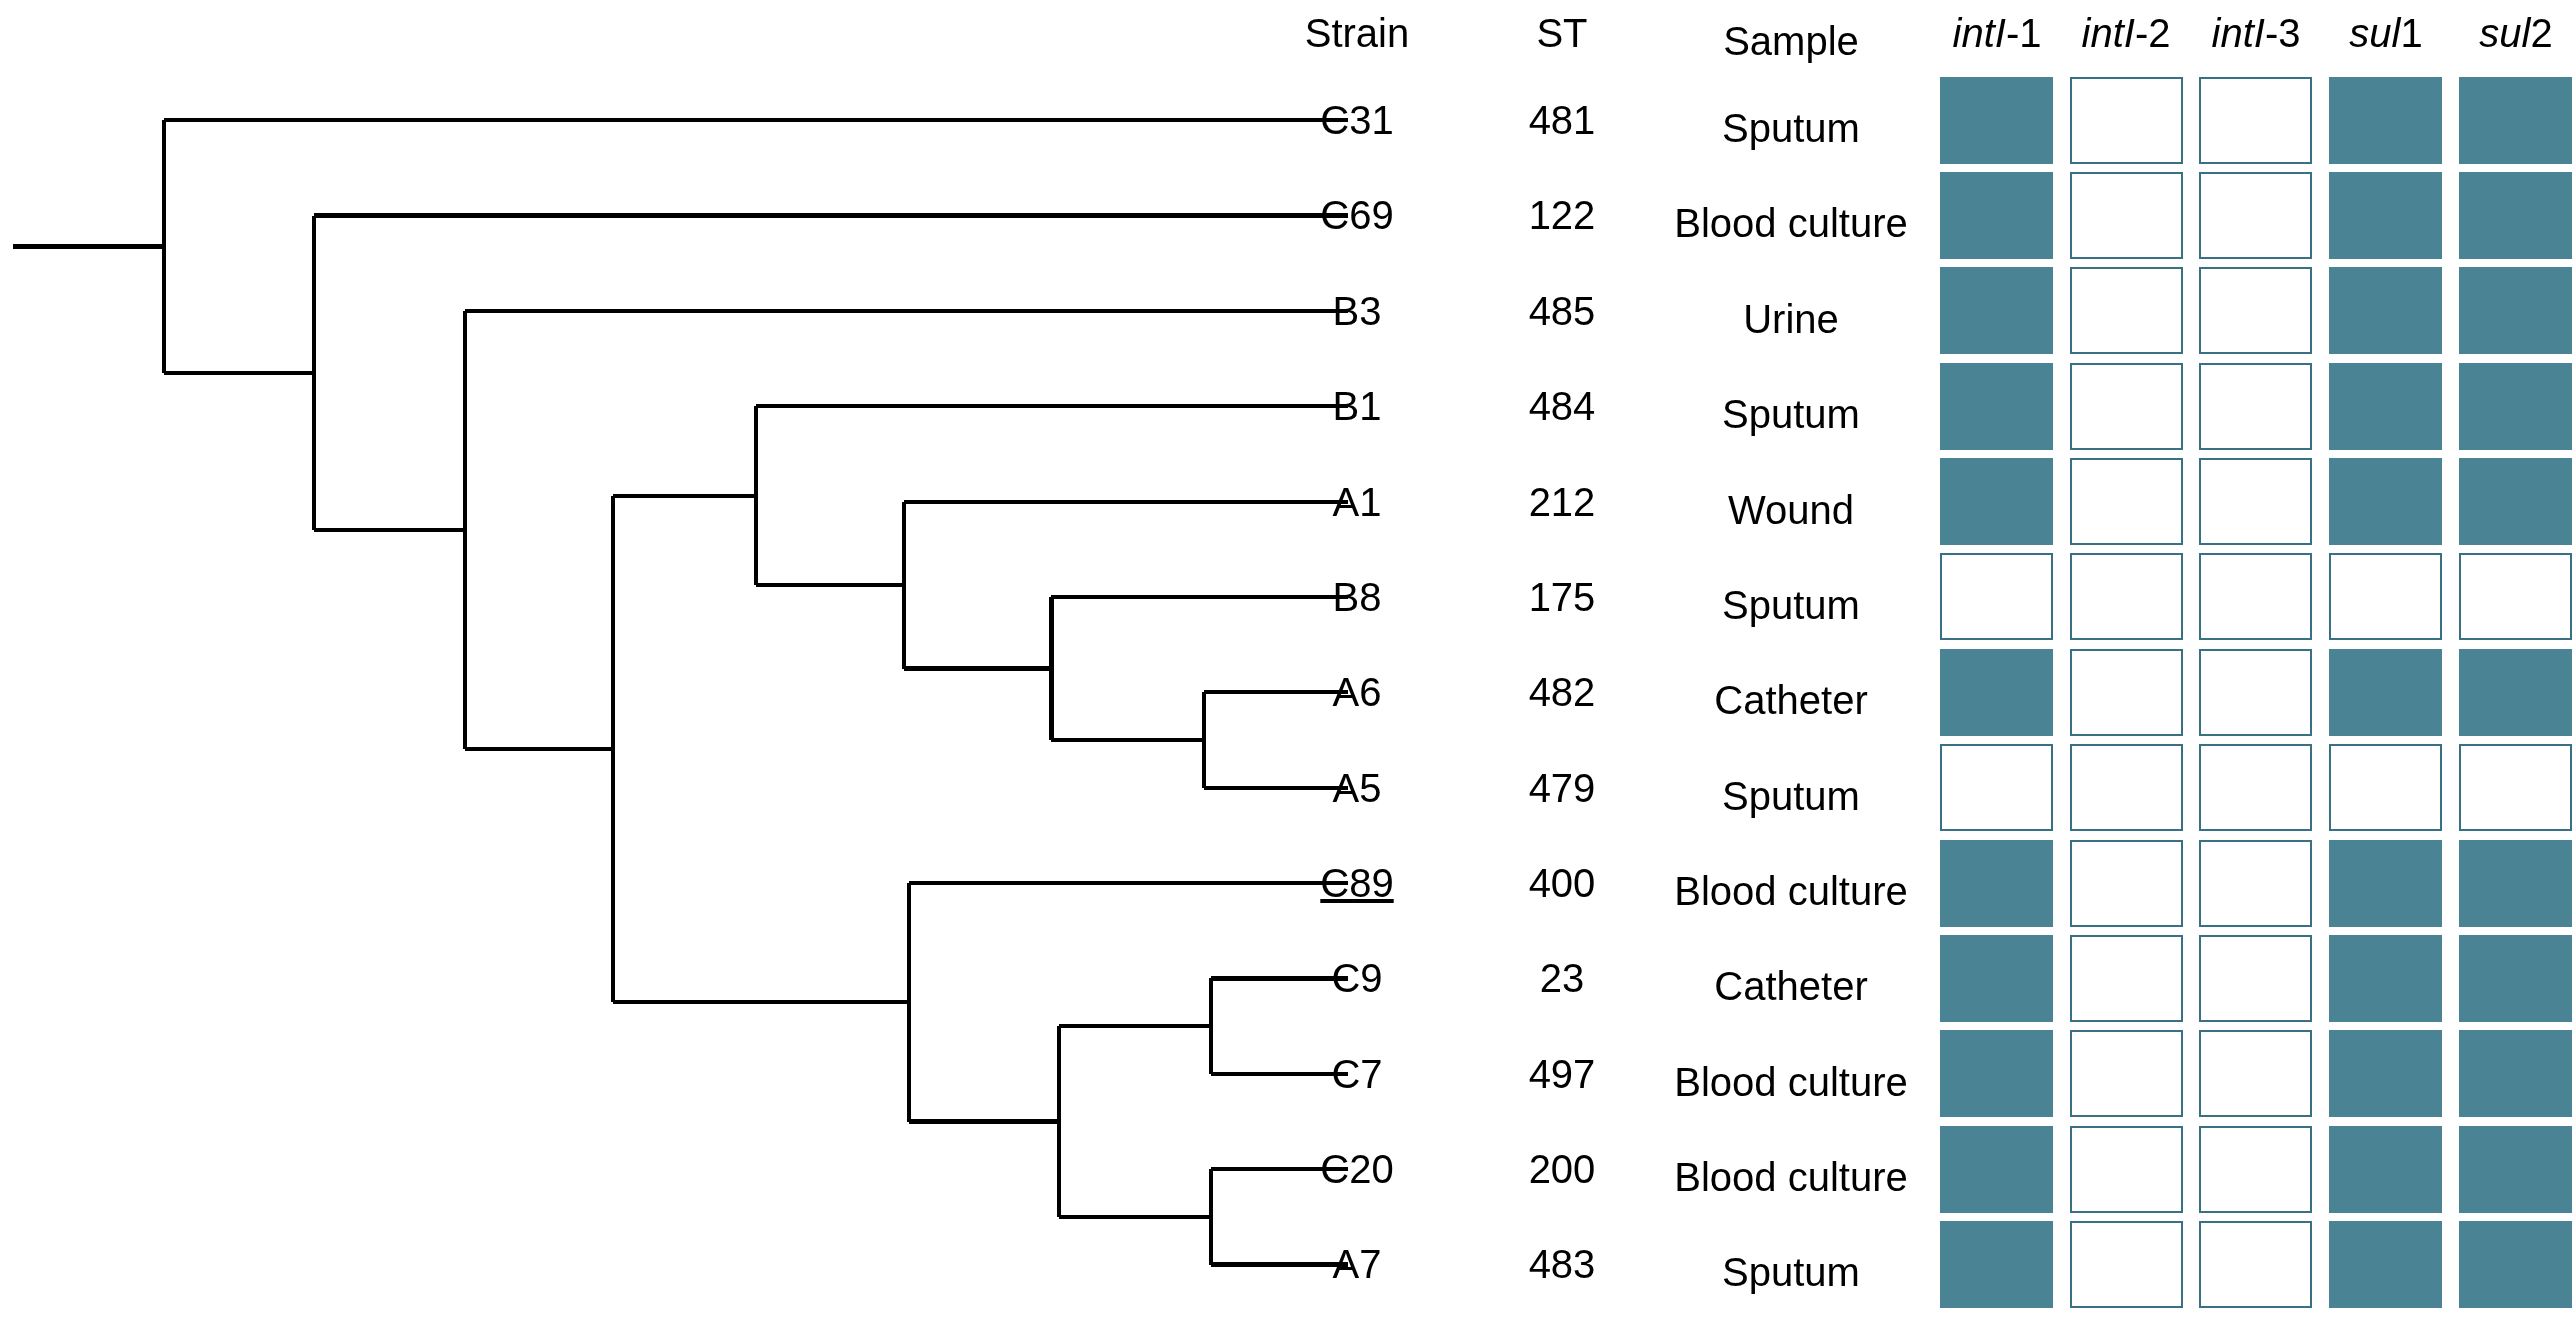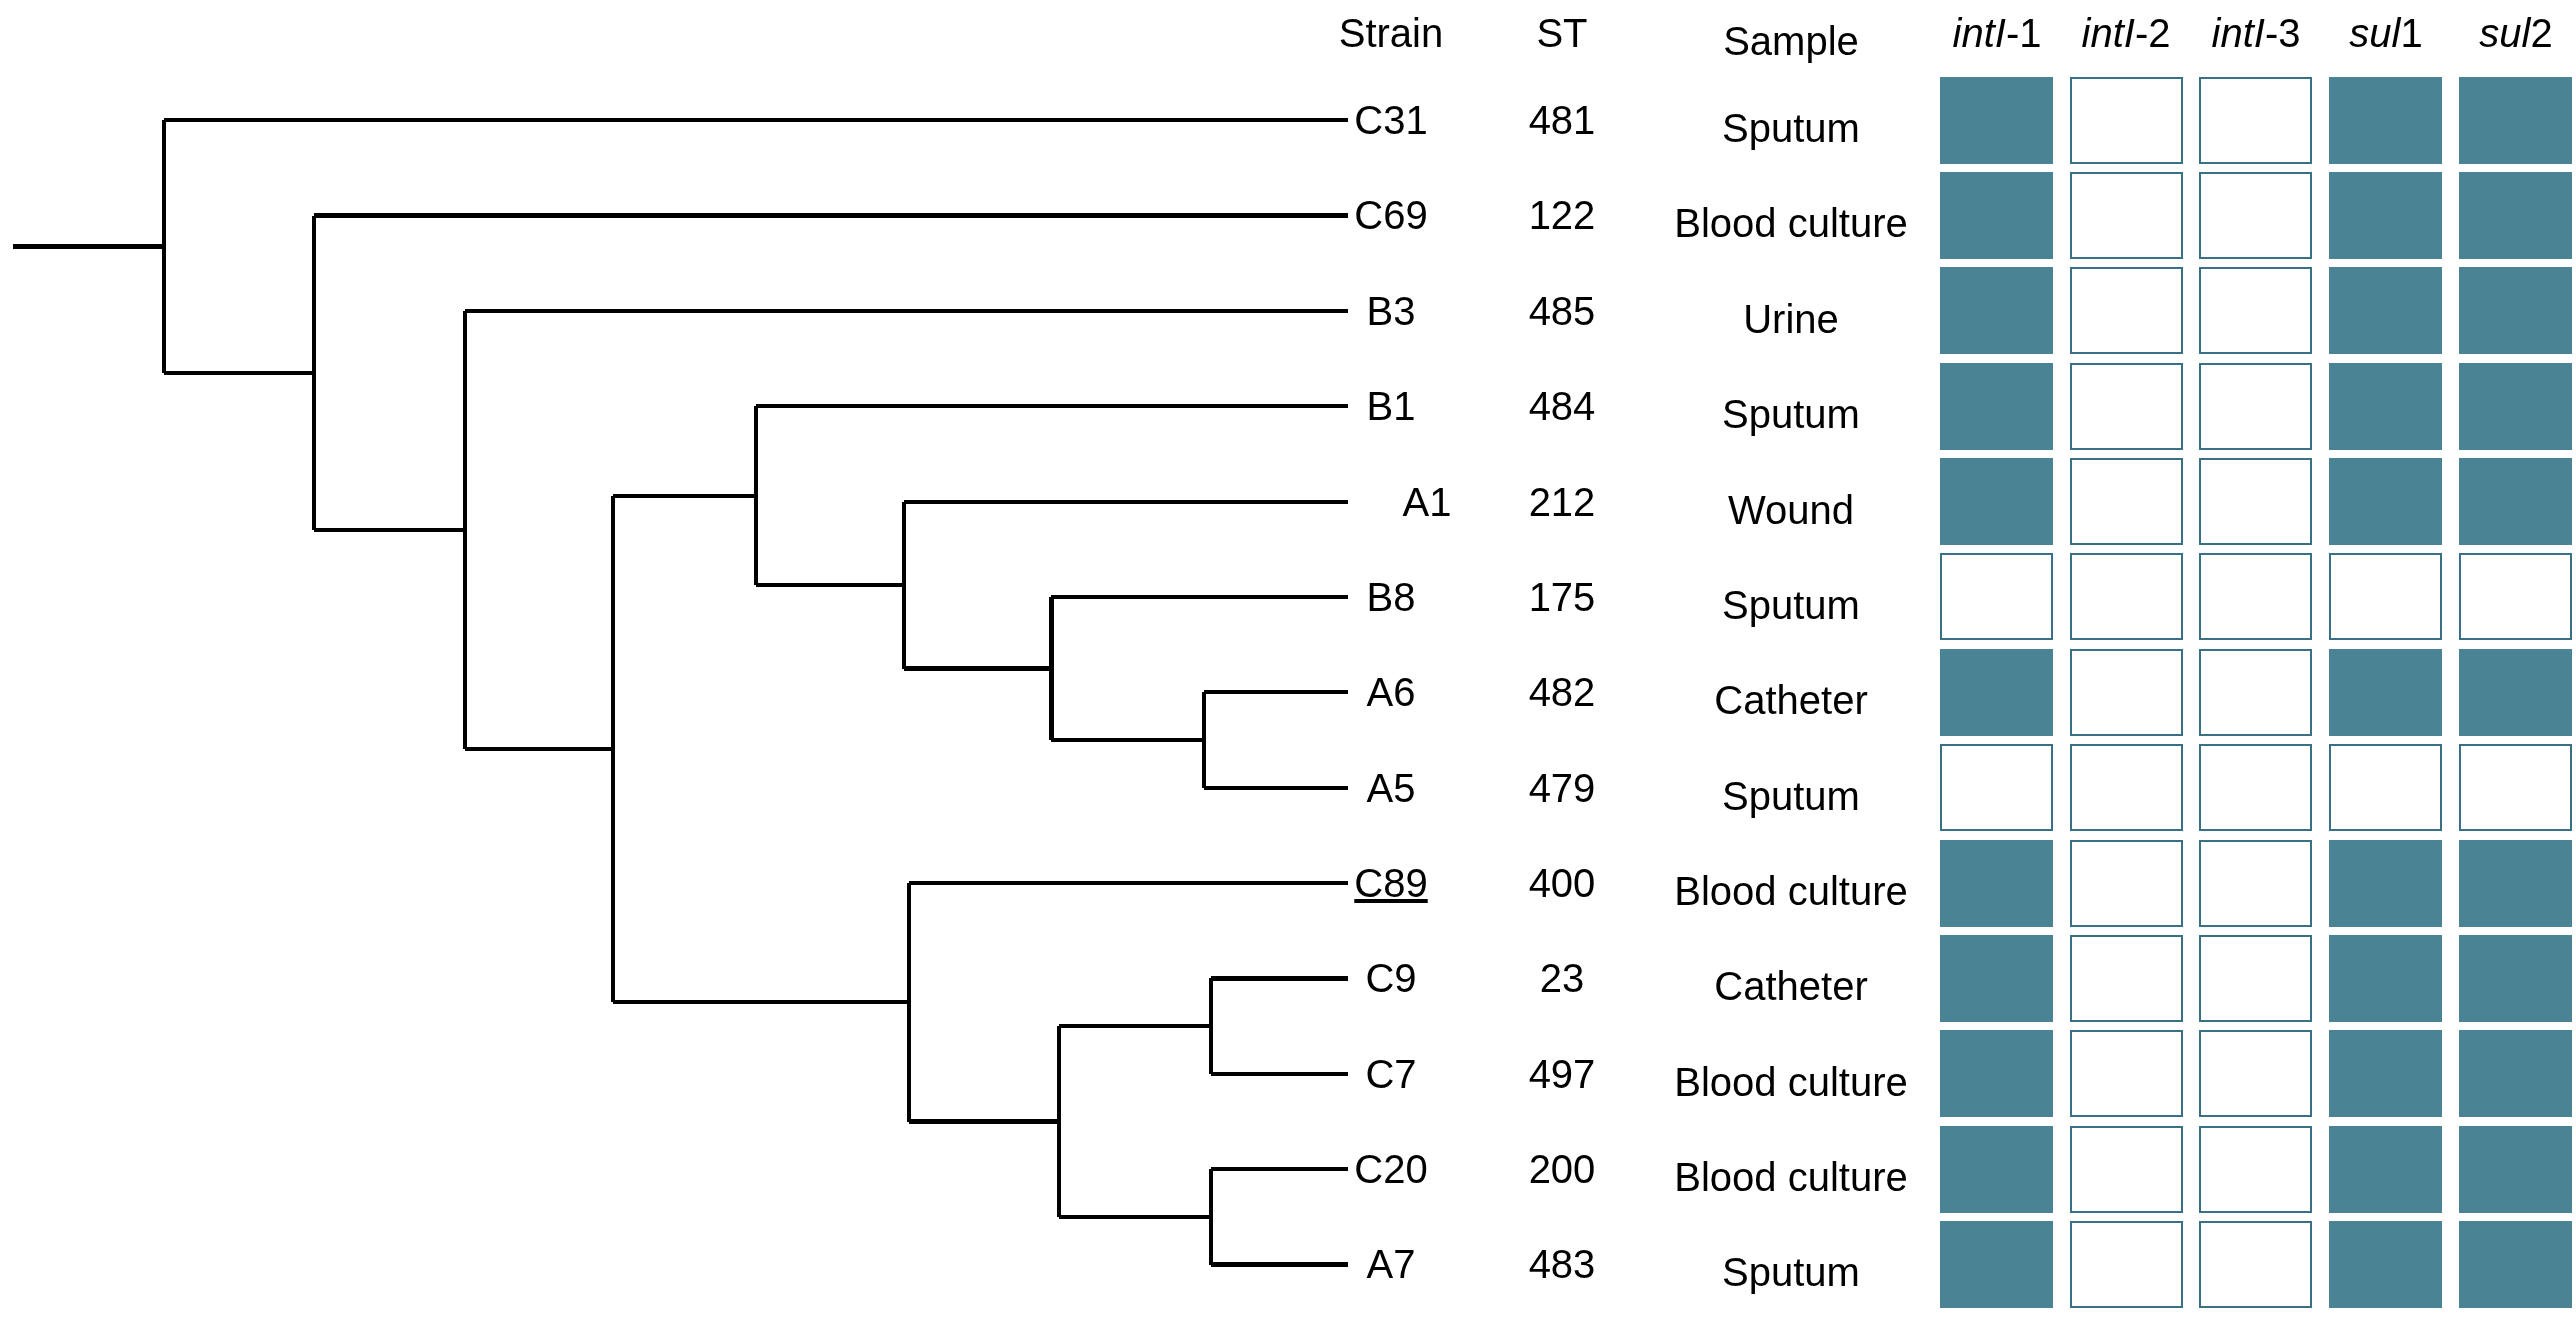--- a/index.html
+++ b/index.html
@@ -6,21 +6,21 @@
   body{width:2576px;height:1325px;overflow:hidden;position:relative;
        font-family:"Liberation Sans","DejaVu Sans",sans-serif;color:#000;}
   .canvas{position:absolute;left:0;top:0;width:2576px;height:1325px;background:#fff;}
   #tree-svg{position:absolute;left:0;top:0;}
   .hdr{position:absolute;top:33px;transform:translate(-50%,-50%);
        font-size:40px;line-height:1;white-space:nowrap;}
   .hdr i{font-style:italic;}
   .hdr span{font-style:normal;}
   .cell-text{position:absolute;transform:translate(-50%,-50%);
        font-size:40px;line-height:1;white-space:nowrap;}
-  .col-strain{left:1391px;}
+  .col-strain{left:1357px;}
   .col-st{left:1562px;}
   .col-sample{left:1791px;margin-top:8px;}
   .gene-cell{position:absolute;width:113px;height:87px;box-sizing:border-box;}
   .gene-cell.empty{background:#ffffff;border-style:solid;border-width:2.4px;}
   .gene-cell.filled{border:none;}
 </style>
 </head>
 <body>
 
 <div class="canvas">
@@ -113,21 +113,21 @@
       <div class="cell-text col-st" style="top: 406px;">484</div>
       <div class="cell-text col-sample" style="top: 406px;">Sputum</div>
     <div class="gene-cell filled" style="left: 1940px; top: 363px; background: rgb(74, 131, 147);"></div>
         <div class="gene-cell empty" style="left: 2070px; top: 363px; border-color: rgb(58, 112, 131);"></div>
         <div class="gene-cell empty" style="left: 2199px; top: 363px; border-color: rgb(58, 112, 131);"></div>
         <div class="gene-cell filled" style="left: 2329px; top: 363px; background: rgb(74, 131, 147);"></div>
         <div class="gene-cell filled" style="left: 2459px; top: 363px; background: rgb(74, 131, 147);"></div>
       </div>
 
     <div class="row">
-      <div class="cell-text col-strain" style="top: 502px; margin-left: 36px;">A1</div>
+      <div class="cell-text col-strain" style="top: 502px;">A1</div>
       <div class="cell-text col-st" style="top: 502px;">212</div>
       <div class="cell-text col-sample" style="top: 502px;">Wound</div>
     <div class="gene-cell filled" style="left: 1940px; top: 458px; background: rgb(74, 131, 147);"></div>
         <div class="gene-cell empty" style="left: 2070px; top: 458px; border-color: rgb(58, 112, 131);"></div>
         <div class="gene-cell empty" style="left: 2199px; top: 458px; border-color: rgb(58, 112, 131);"></div>
         <div class="gene-cell filled" style="left: 2329px; top: 458px; background: rgb(74, 131, 147);"></div>
         <div class="gene-cell filled" style="left: 2459px; top: 458px; background: rgb(74, 131, 147);"></div>
       </div>
 
     <div class="row">

